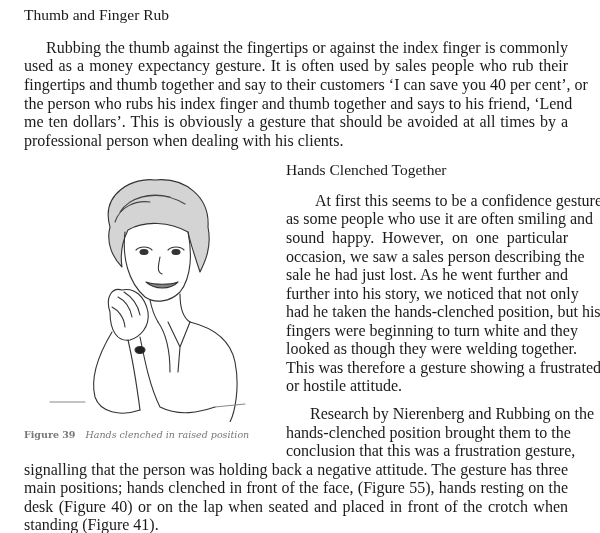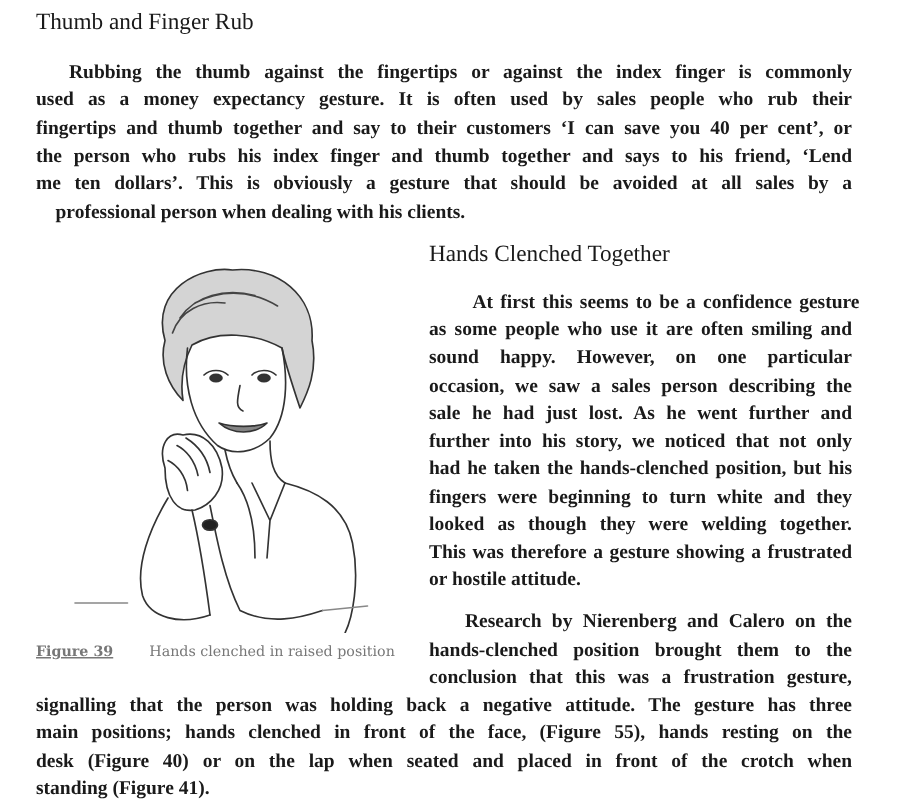--- a/index.html
+++ b/index.html
@@ -1,39 +1,39 @@
 <!DOCTYPE html>
 <html><head>
 <meta charset="utf-8">
 <style>
   html, body { margin: 0; padding: 0; background: #ffffff; }
   body { width: 600px; height: 533px; position: relative; overflow: hidden;
          font-family: "Liberation Serif", "DejaVu Serif", serif; color: #1a1a1a; }
   .h { position: absolute; font-weight: normal; font-size: 15.5px; white-space: nowrap; }
-  .line { position: absolute; font-size: 13px; white-space: nowrap; line-height: 18px;
-          text-align: justify; text-align-last: justify; font-weight: bold; }
+  .line { position: absolute; font-size: 16px; white-space: nowrap; line-height: 18px;
+          text-align: justify; text-align-last: justify; }
   .line.last { text-align-last: left; }
   .fig { position: absolute; left: 40px; top: 172px; width: 210px; height: 250px; }
   .caption { position: absolute; left: 24px; top: 429px; font-size: 9.5px; color: #777;
              white-space: nowrap; font-family: "DejaVu Serif", serif; }
-  .caption .num { font-weight: bold; margin-right: 24px; text-decoration: underline; }
-  .caption .txt { }
+  .caption .num { font-weight: bold; margin-right: 10px; }
+  .caption .txt { font-style: italic; }
 </style>
 </head>
 <body>
 
 <div class="h" style="left:24px;top:6px;">Thumb and Finger Rub</div>
 
 <div>
   <div class="line" style="left:46px;top:39px;width:522px;">Rubbing the thumb against the fingertips or against the index finger is commonly</div>
   <div class="line" style="left:24px;top:57px;width:544px;">used as a money expectancy gesture. It is often used by sales people who rub their</div>
   <div class="line" style="left:24px;top:76px;width:544px;">fingertips and thumb together and say to their customers ‘I can save you 40 per cent’, or</div>
   <div class="line" style="left:24px;top:95px;width:544px;">the person who rubs his index finger and thumb together and says to his friend, ‘Lend</div>
-  <div class="line" style="left:24px;top:113px;width:544px;">me ten dollars’. This is obviously a gesture that should be avoided at all sales by a</div>
-  <div class="line last" style="left:24px;top:132px;margin-left:13px;">professional person when dealing with his clients.</div>
+  <div class="line" style="left:24px;top:113px;width:544px;">me ten dollars’. This is obviously a gesture that should be avoided at all times by a</div>
+  <div class="line last" style="left:24px;top:132px;">professional person when dealing with his clients.</div>
 </div>
 
 <div>
   <svg class="fig" viewBox="0 0 210 250" fill="none" stroke="#333" stroke-width="1.1" stroke-linecap="round" stroke-linejoin="round">
 
     <path d="M70 55 C60 20 95 5 115 8 C145 5 170 25 168 55 C172 75 165 90 160 100 C155 85 150 70 148 60 C130 50 105 48 88 58 C82 70 80 82 82 95 C72 85 66 70 70 55 Z" fill="#555" fill-opacity="0.25"></path>
     <path d="M80 40 C90 25 110 20 130 25 M90 30 C105 22 125 20 145 32 M75 50 C80 35 95 28 110 30" stroke="#444"></path>
 
     <path d="M85 60 C82 85 88 110 105 125 C115 132 130 130 140 120 C152 105 152 80 148 60"></path>
 
@@ -78,20 +78,20 @@
   <div class="line" style="left:286px;top:266px;width:282px;">sale he had just lost. As he went further and</div>
   <div class="line" style="left:286px;top:285px;width:282px;">further into his story, we noticed that not only</div>
   <div class="line" style="left:286px;top:303px;width:282px;">had he taken the hands-clenched position, but his</div>
   <div class="line" style="left:286px;top:322px;width:282px;">fingers were beginning to turn white and they</div>
   <div class="line" style="left:286px;top:340px;width:282px;">looked as though they were welding together.</div>
   <div class="line" style="left:286px;top:359px;width:282px;">This was therefore a gesture showing a frustrated</div>
   <div class="line last" style="left:286px;top:377px;">or hostile attitude.</div>
 </div>
 
 <div>
-  <div class="line" style="left:310px;top:405px;width:258px;">Research by Nierenberg and Calero on the</div>
+  <div class="line" style="left:310px;top:405px;width:258px;">Research by Nierenberg and Rubbing on the</div>
   <div class="line" style="left:286px;top:424px;width:282px;">hands-clenched position brought them to the</div>
   <div class="line" style="left:286px;top:442px;width:282px;">conclusion that this was a frustration gesture,</div>
   <div class="line" style="left:24px;top:461px;width:544px;">signalling that the person was holding back a negative attitude. The gesture has three</div>
   <div class="line" style="left:24px;top:479px;width:544px;">main positions; hands clenched in front of the face, (Figure 55), hands resting on the</div>
   <div class="line" style="left:24px;top:498px;width:544px;">desk (Figure 40) or on the lap when seated and placed in front of the crotch when</div>
   <div class="line last" style="left:24px;top:516px;">standing (Figure 41).</div>
 </div>
 
 </body></html>

